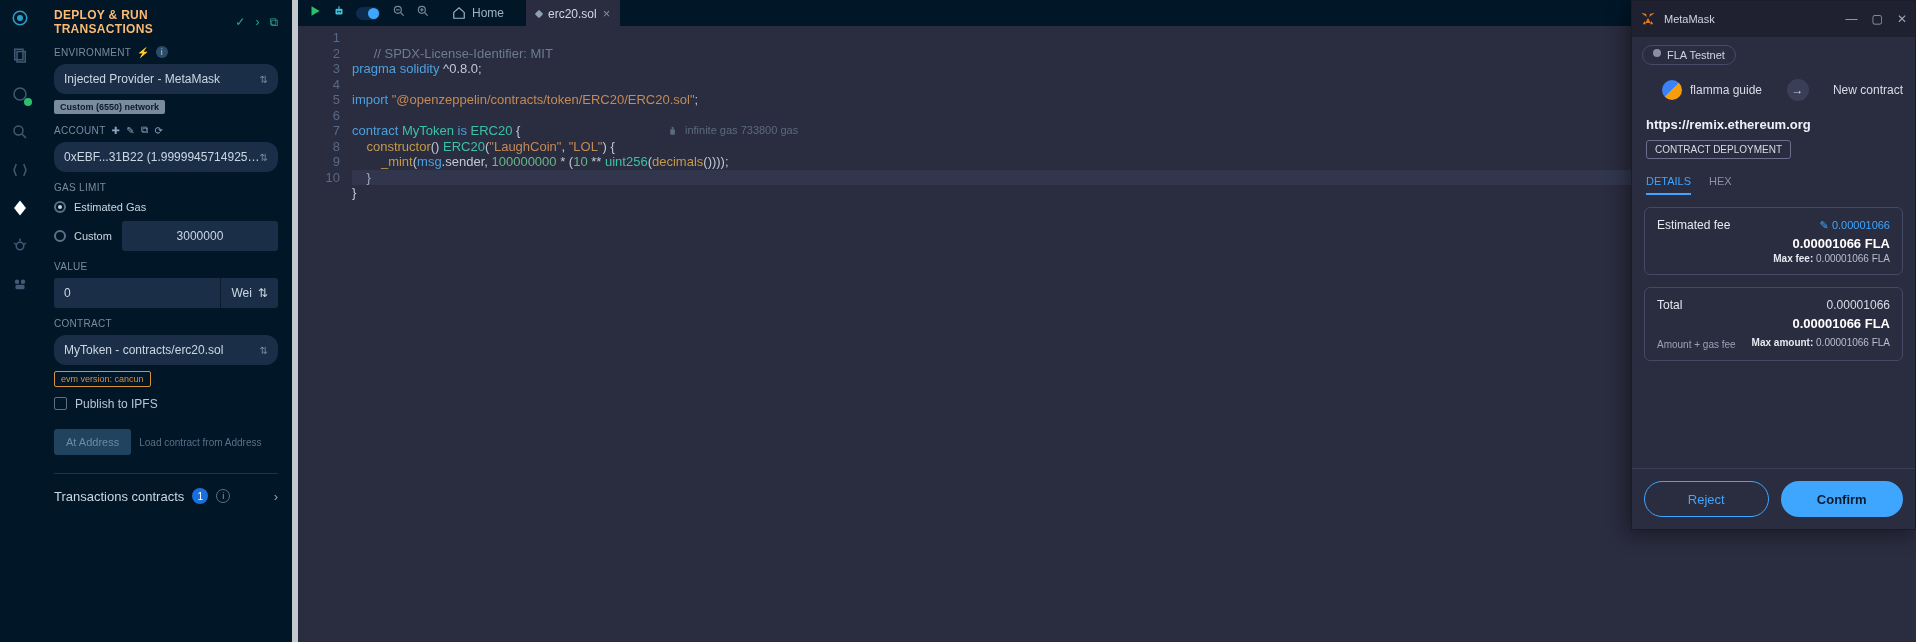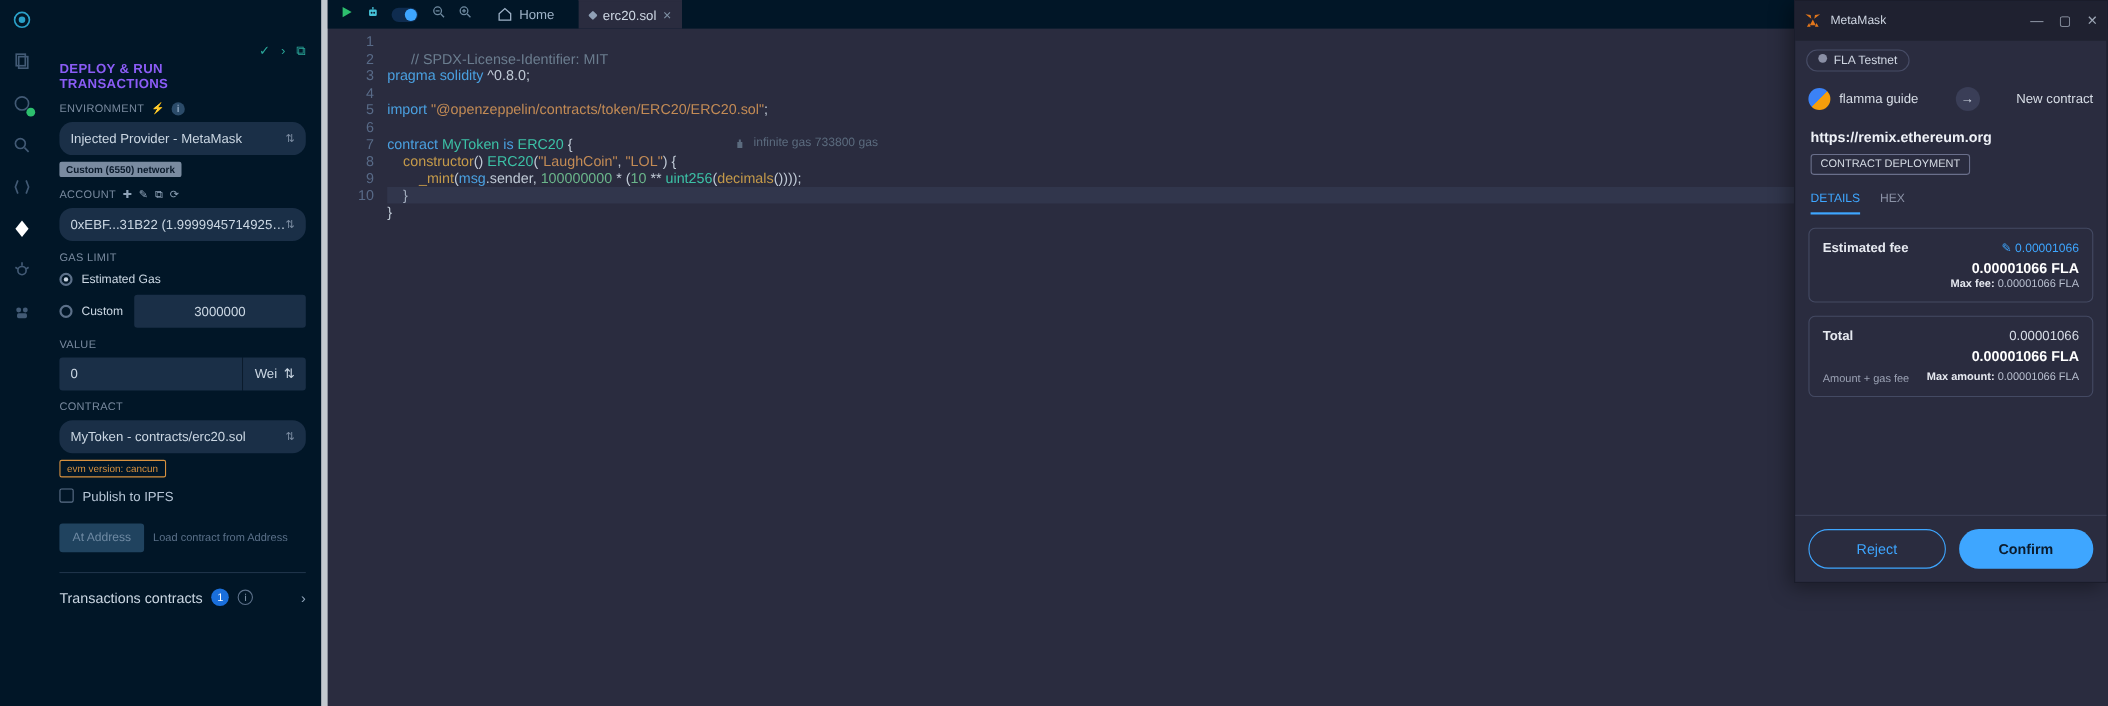--- a/index.html
+++ b/index.html
@@ -7,21 +7,21 @@
 
 
 .iconbar { position:absolute; left:0; top:0; width:40px; height:642px; background:#011627; display:flex; flex-direction:column; align-items:center; padding-top:8px; gap:18px; }
 .iconbar .ic { width:20px; height:20px; display:flex; align-items:center; justify-content:center; color:#425a75; cursor:pointer; }
 .iconbar .ic.active { color:#fff; }
 .iconbar svg { width:18px; height:18px; }
 
 
 .panel { position:absolute; left:40px; top:0; bottom:0; width:252px; background:#011627; padding:8px 14px; overflow:hidden; font-size:12px; color:#99aabd; }
 .panel-head { display:flex; align-items:center; justify-content:space-between; margin-bottom:10px; }
-.panel-title { font-size:12px; font-weight:600; color:#8b5cf6; letter-spacing:.3px; line-height:14px;margin-top:47px; }
+.panel-title { font-size:12px; font-weight:600; color:#fdba74; letter-spacing:.3px; line-height:14px; }
 .panel-head .tools { display:flex; gap:10px; color:#2aa89a; }
 .panel-head .tools span{cursor:pointer;}
 .p-label { font-size:10px; color:#7a8ba0; letter-spacing:.3px; margin-top:10px; display:flex; align-items:center; gap:6px; }
 .p-label .info { width:12px; height:12px; border-radius:50%; background:#2b4b69; color:#b7cee6; font-size:9px; display:inline-flex; align-items:center; justify-content:center; }
 .select-box { margin-top:6px; background:#1a2f47; border-radius:12px; height:30px; display:flex; align-items:center; padding:0 10px; justify-content:space-between; color:#cbd7e3; font-size:12px; cursor:pointer; }
 .select-box .arrow { color:#7a8ba0; font-size:10px; }
 .pill { display:inline-block; margin-top:6px; padding:2px 6px; background:#7a8ba0; color:#0b1b2c; font-size:9px; border-radius:2px; font-weight:600; }
 .radio-row { display:flex; align-items:center; gap:8px; margin-top:8px; color:#cbd7e3; font-size:11px; }
 .radio-row .radio { width:12px; height:12px; border-radius:50%; border:2px solid #5c7089; position:relative; }
 .radio-row .radio.checked::after{content:"";position:absolute;inset:2px;border-radius:50%;background:#ccd7e3;}
@@ -74,38 +74,38 @@
 
 .mm { position:absolute; right:0; top:0; width:285px; height:530px; background:#2a2c3f; border:1px solid #1a1c2a; box-shadow:-4px 4px 18px rgba(0,0,0,.4); display:flex; flex-direction:column; color:#d7dde6; font-size:12px; }
 .mm-titlebar { height:36px; background:#1f2130; display:flex; align-items:center; padding:0 8px; gap:8px; }
 .mm-titlebar .fox { width:16px; height:16px; }
 .mm-titlebar .ttl { flex:1; font-size:11px; color:#cfd6e2; }
 .mm-titlebar .winbtns { display:flex; gap:14px; color:#9da6b5; }
 .mm-titlebar .winbtns span{cursor:pointer;}
 .mm-net { padding:8px 10px; }
 .mm-net .chip { display:inline-flex; align-items:flex-start; gap:6px; border:1px solid #474c66; border-radius:12px; padding:3px 10px; font-size:11px; color:#cfd6e2; cursor:pointer;}
 .mm-net .chip .dot{width:8px;height:8px;border-radius:50%;background:#8a8fa5;}
-.mm-row { display:flex; align-items:center; justify-content:space-between; padding:6px 12px; }
+.mm-row { display:flex; align-items:center; justify-content:space-between; padding:6px 12px;margin-left:18px; }
 .mm-row .who { display:flex; align-items:center; gap:8px; }
 .mm-row .avatar { width:20px; height:20px; border-radius:50%; background:linear-gradient(135deg,#3b82f6 50%,#f59e0b 50%);}
 .mm-row .go { width:22px;height:22px;border-radius:50%;background:#3a3e57;display:flex;align-items:center;justify-content:center;color:#cfd6e2;cursor:pointer;}
 .mm-origin { padding:10px 14px 4px; }
 .mm-origin .url { font-size:13px; font-weight:600; color:#eef1f7; }
 .mm-origin .tag { margin-top:8px; display:inline-block; border:1px solid #6a6f8b; border-radius:3px; padding:3px 8px; font-size:10px; }
 .mm-tabs { display:flex; gap:18px; padding:12px 14px 0; font-size:11px; color:#8b92a6; }
 .mm-tabs .t { padding-bottom:6px; cursor:pointer;}
 .mm-tabs .t.active { color:#3ea6ff; border-bottom:2px solid #3ea6ff; }
 .mm-body { padding:12px 12px; flex:1; overflow:auto; }
 .mm-card { border:1px solid #444a63; border-radius:6px; padding:10px 12px; margin-bottom:12px; }
 .mm-card .rowtop { display:flex; justify-content:space-between; align-items:center; }
 .mm-card .rowtop .edit { color:#3ea6ff; font-size:11px; cursor:pointer;}
 .mm-card .big { text-align:right; font-weight:700; font-size:13px; color:#fff; margin-top:4px;}
 .mm-card .sub { text-align:right; font-size:10px; color:#b8bfcf; margin-top:2px;}
 .mm-card .sub b{color:#e6e9f0;}
-.mm-card .lbl { font-size:12px; color:#e6e9f0; font-weight:700;}
+.mm-card .lbl { font-size:12px; color:#e6e9f0; font-weight:400;}
 .mm-card .sml { font-size:10px; color:#9ba2b4; margin-top:4px;}
 .mm-foot { padding:12px; display:flex; gap:12px; border-top:1px solid #3b3f55; }
 .mm-foot button { flex:1; height:36px; border-radius:18px; font-size:13px; cursor:pointer; }
 .btn-reject { background:transparent; border:1px solid #3ea6ff; color:#3ea6ff; }
 .btn-confirm { background:#3ea6ff; border:none; color:#0b1b2c; font-weight:600; }
 </style>
 </head>
 <body>
 
 <div class="iconbar">

